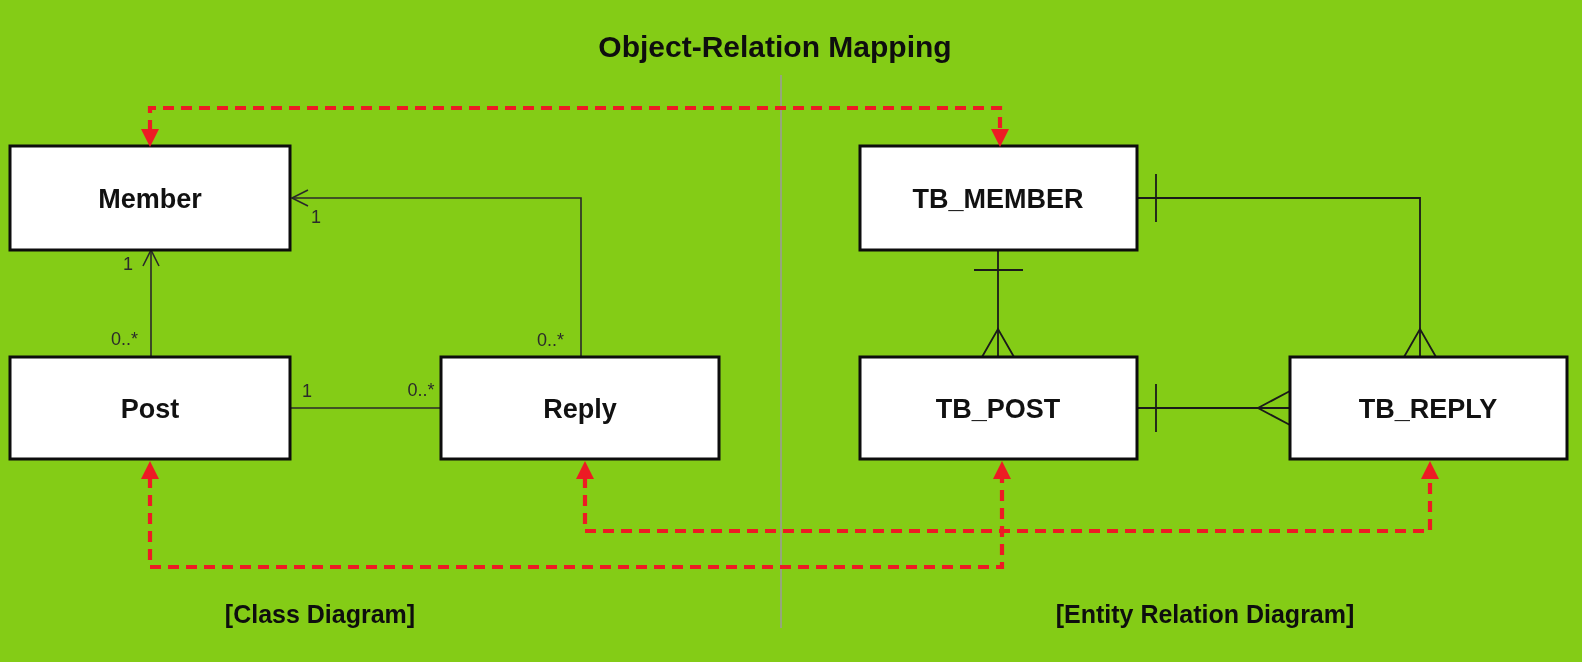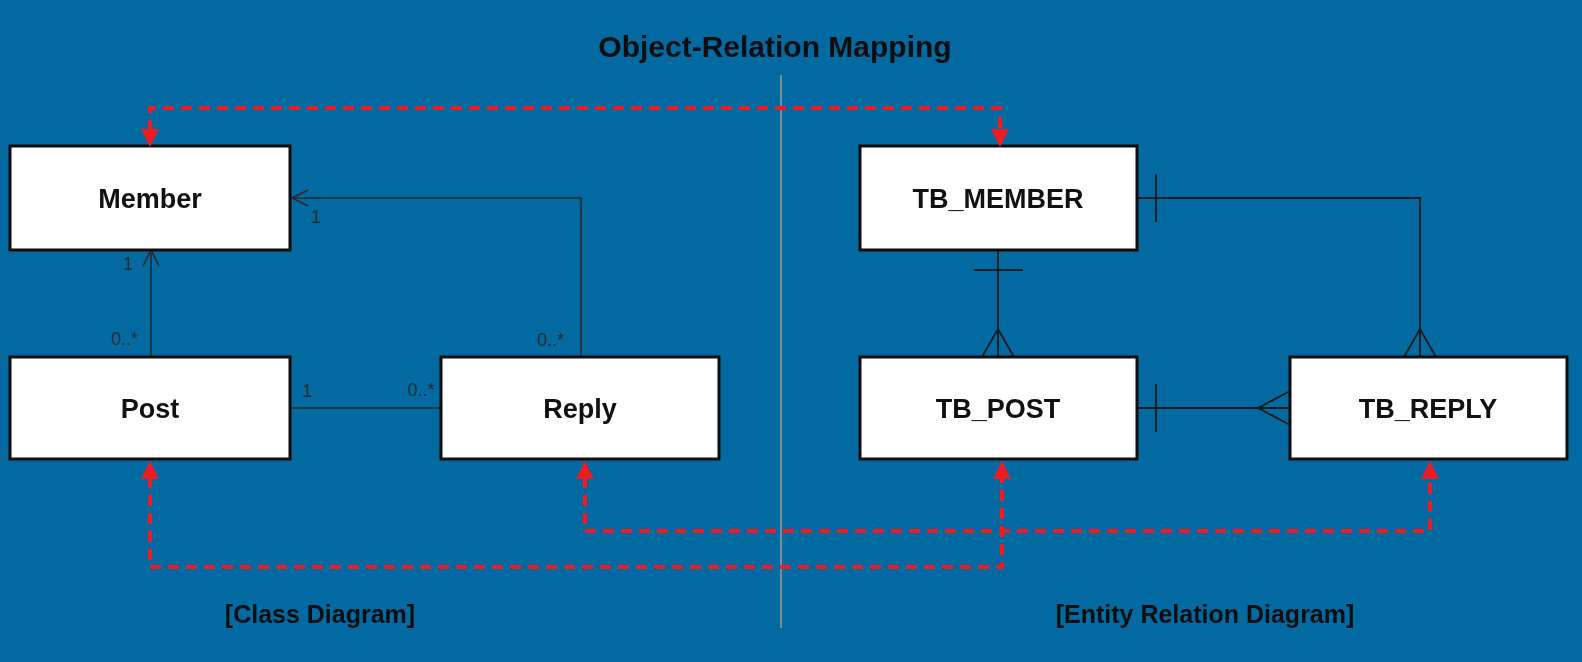--- a/index.html
+++ b/index.html
@@ -5,21 +5,21 @@
   html, body {
     margin: 0;
     padding: 0;
     background: #ffffff;
     font-family: "Liberation Sans", sans-serif;
   }
   #canvas {
     position: relative;
     width: 1582px;
     height: 662px;
-    background: #0369a1;
+    background: #84cc16;
     overflow: hidden;
     text-align: center;
   }
   svg { display: block; }
   .box {
     fill: #ffffff;
     stroke: #0d0d0d;
     stroke-width: 3;
   }
   .box-label {

